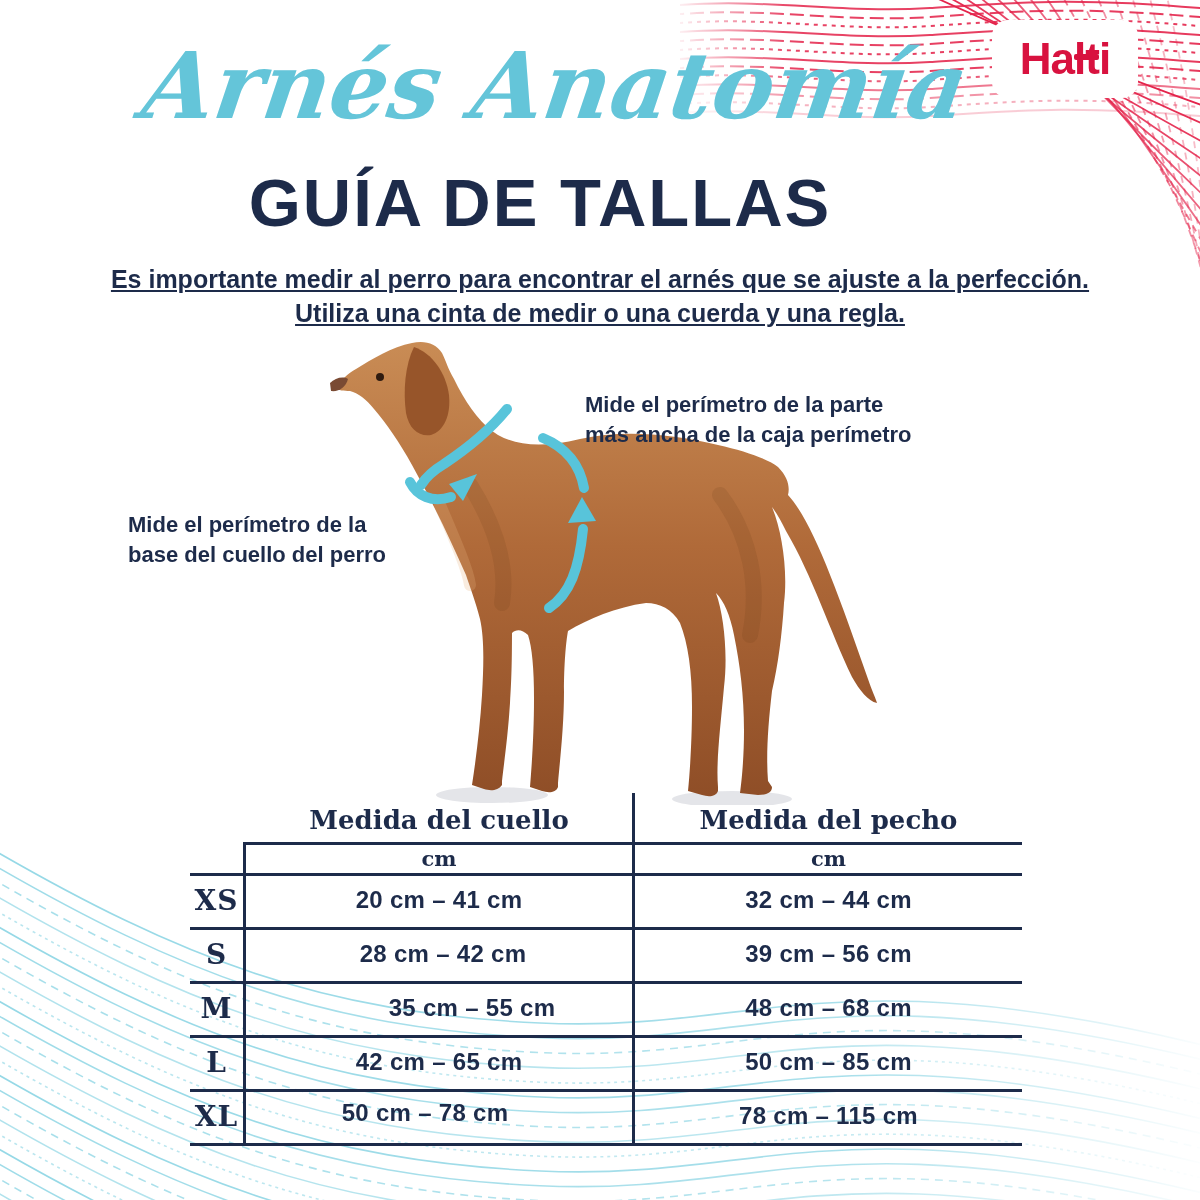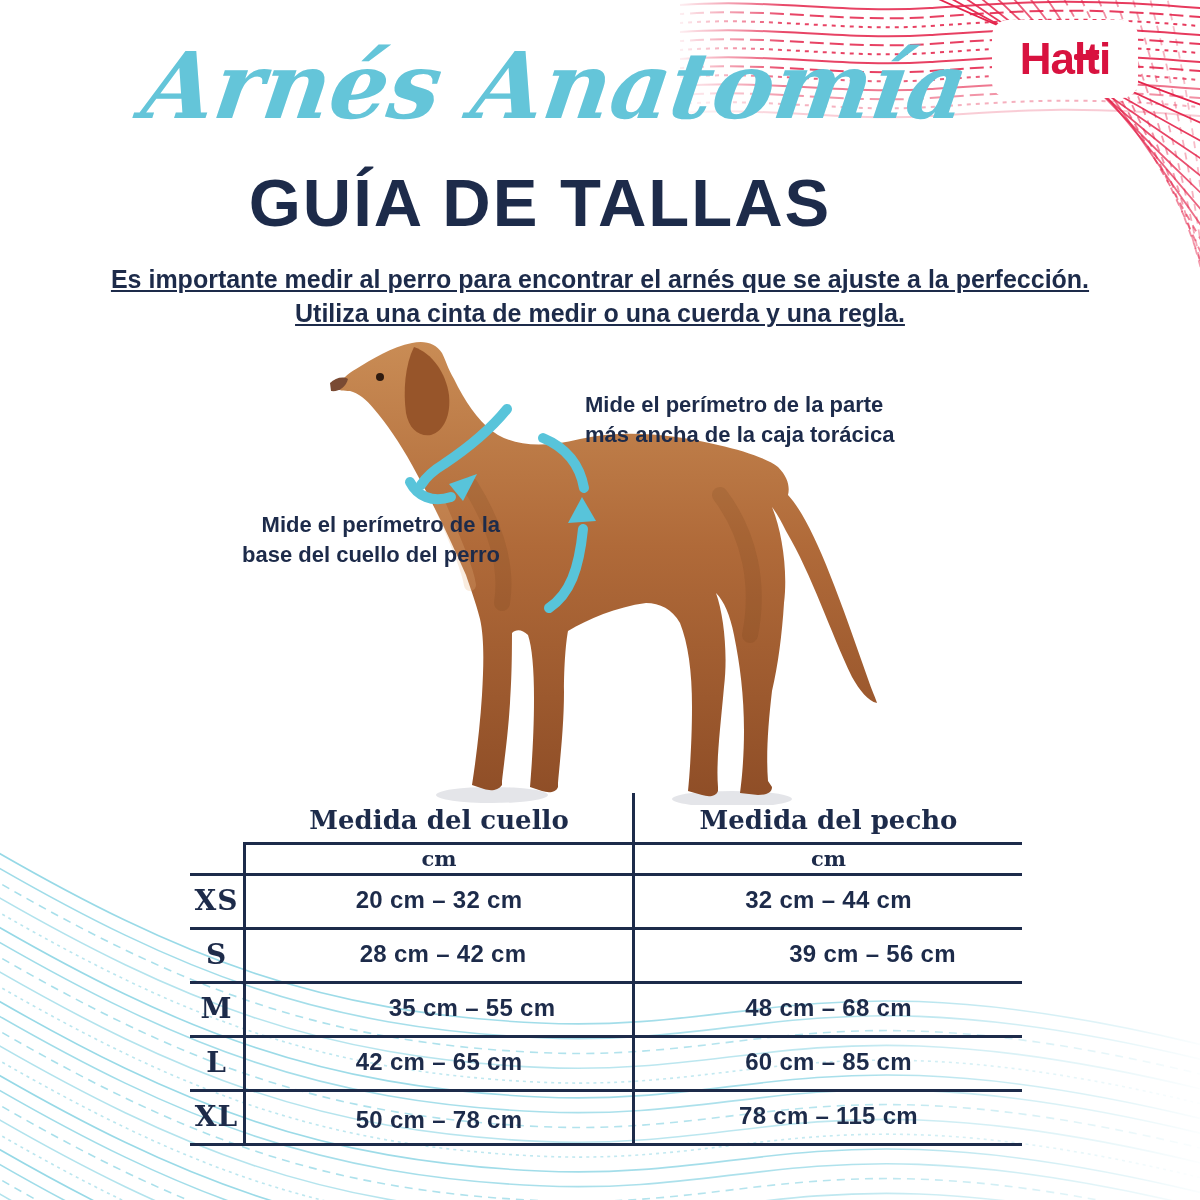--- a/index.html
+++ b/index.html
@@ -12,21 +12,21 @@
   .script-title span{display:inline-block;font-family:"DejaVu Serif","Liberation Serif",serif;
       font-style:italic;font-weight:bold;font-size:92px;line-height:1.1;color:#64c5d9;
       transform:translateX(-45px) skewX(-8deg);}
   .main-title{top:164px;left:0;width:1200px;text-align:center;font-size:67px;font-weight:700;
       letter-spacing:2px;color:#1d2b4a;}
   .main-title span{display:inline-block;transform:translateX(-60px);}
   .intro{top:262px;left:0;width:1200px;text-align:center;font-size:25px;font-weight:700;
       line-height:34px;color:#1d2b4a;text-decoration:underline;}
   .note{font-size:22px;font-weight:700;line-height:30px;color:#1d2b4a;}
   .note-chest{left:585px;top:390px;text-align:left;}
-  .note-neck{left:128px;top:510px;width:372px;text-align:right;}
+  .note-neck{left:128px;top:510px;width:372px;text-align:left;}
   
   .logo-card{left:992px;top:20px;width:146px;height:78px;background:#ffffff;border-radius:16px;
       display:flex;align-items:center;justify-content:center;z-index:6;}
   .logo-text{position:relative;font-size:44px;font-weight:800;letter-spacing:-1px;color:#d8123f;}
   .logo-bar{position:absolute;left:54px;top:20px;width:25px;height:6px;background:#d8123f;border-radius:2px;}
   
   .hline{position:absolute;height:3px;background:#1d2b4a;z-index:4;}
   .vline{position:absolute;width:3px;background:#1d2b4a;z-index:4;}
   .cell{position:absolute;display:flex;align-items:center;justify-content:center;z-index:5;}
   .serifB{font-family:"DejaVu Serif","Liberation Serif",serif;font-weight:bold;color:#1d2b4a;}
@@ -192,21 +192,21 @@
 
     <g stroke="#58c4da" stroke-width="10" fill="none" stroke-linecap="round">
       <path d="M 223 103 C 247 113 260 131 264 153"></path>
       <path d="M 263 194 C 259 234 250 259 229 273"></path>
       <polygon points="262,162 248,188 276,186" fill="#58c4da" stroke="none"></polygon>
     </g>
   </svg>
 
   <div class="abs note note-chest fg">
     <div>Mide el perímetro de la parte</div>
-    <div>más ancha de la caja torácica</div>
+    <div>más ancha de la caja perímetro</div>
   </div>
   <div class="abs note note-neck fg">
     <div>Mide el perímetro de la</div>
     <div>base del cuello del perro</div>
   </div>
 
   <div class="vline" style="left:632px;top:793px;height:350px;"></div>
   <div class="vline" style="left:243px;top:842px;height:301px;"></div>
   <div class="hline" style="left:244px;top:842px;width:778px;"></div>
   <div class="hline" style="left:190px;top:873px;width:832px;"></div>
@@ -216,37 +216,37 @@
   <div class="hline" style="left:190px;top:1089px;width:832px;"></div>
   <div class="hline" style="left:190px;top:1143px;width:832px;"></div>
 
   <div class="cell serifB colhead" style="left:246px;top:800px;width:386px;height:40px;">Medida del cuello</div>
   <div class="cell serifB colhead" style="left:635px;top:800px;width:387px;height:40px;">Medida del pecho</div>
   <div class="cell serifB unit" style="left:246px;top:845px;width:386px;height:26px;">cm</div>
   <div class="cell serifB unit" style="left:635px;top:845px;width:387px;height:26px;">cm</div>
 
   <div>
     <div class="cell serifB size-label" style="left:190px;top:873px;width:53px;height:54px;">XS</div>
-    <div class="cell val" style="left:246px;top:873px;width:386px;height:54px;">20 cm – 32 cm</div>
+    <div class="cell val" style="left:246px;top:873px;width:386px;height:54px;">20 cm – 41 cm</div>
     <div class="cell val" style="left:635px;top:873px;width:387px;height:54px;">32 cm – 44 cm</div>
   </div>
   <div>
     <div class="cell serifB size-label" style="left:190px;top:927px;width:53px;height:54px;">S</div>
     <div class="cell val" style="left:246px;top:927px;width:394px;height:54px;">28 cm – 42 cm</div>
-    <div class="cell val" style="left:635px;top:927px;width:387px;height:54px;margin-left:44px;">39 cm – 56 cm</div>
+    <div class="cell val" style="left:635px;top:927px;width:387px;height:54px;">39 cm – 56 cm</div>
   </div>
   <div>
     <div class="cell serifB size-label" style="left:190px;top:981px;width:53px;height:54px;">M</div>
     <div class="cell val" style="left:246px;top:981px;width:452px;height:54px;">35 cm – 55 cm</div>
     <div class="cell val" style="left:635px;top:981px;width:387px;height:54px;">48 cm – 68 cm</div>
   </div>
   <div>
     <div class="cell serifB size-label" style="left:190px;top:1035px;width:53px;height:54px;">L</div>
     <div class="cell val" style="left:246px;top:1035px;width:386px;height:54px;">42 cm – 65 cm</div>
-    <div class="cell val" style="left:635px;top:1035px;width:387px;height:54px;">60 cm – 85 cm</div>
+    <div class="cell val" style="left:635px;top:1035px;width:387px;height:54px;">50 cm – 85 cm</div>
   </div>
   <div>
     <div class="cell serifB size-label" style="left:190px;top:1089px;width:53px;height:54px;">XL</div>
-    <div class="cell val" style="left:246px;top:1089px;width:386px;height:48px;margin-top:7px;">50 cm – 78 cm</div>
+    <div class="cell val" style="left:232px;top:1089px;width:386px;height:48px;">50 cm – 78 cm</div>
     <div class="cell val" style="left:635px;top:1089px;width:387px;height:54px;">78 cm – 115 cm</div>
   </div>
 
 </div>
 
 </body></html>

